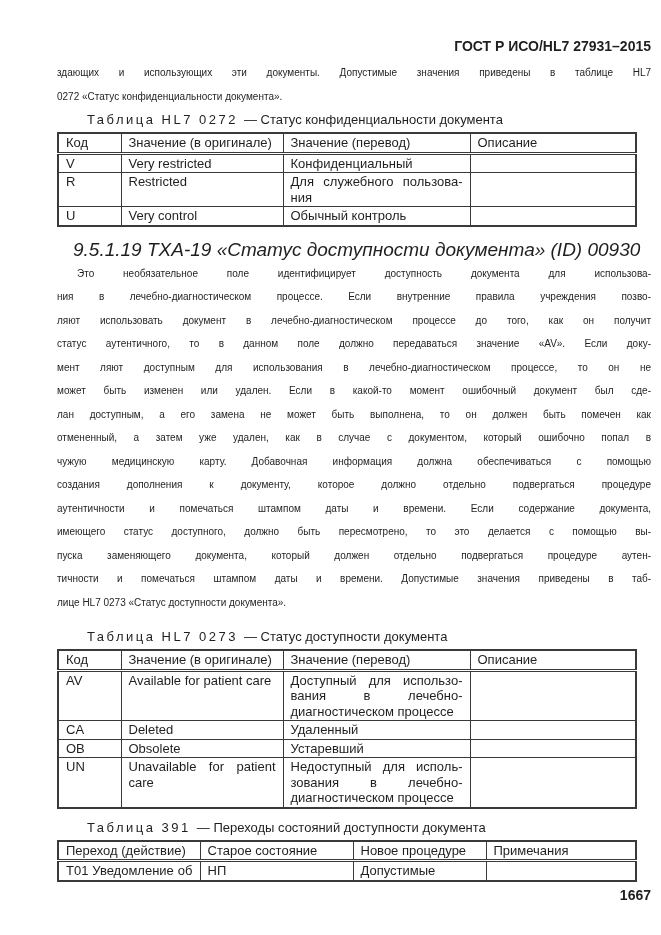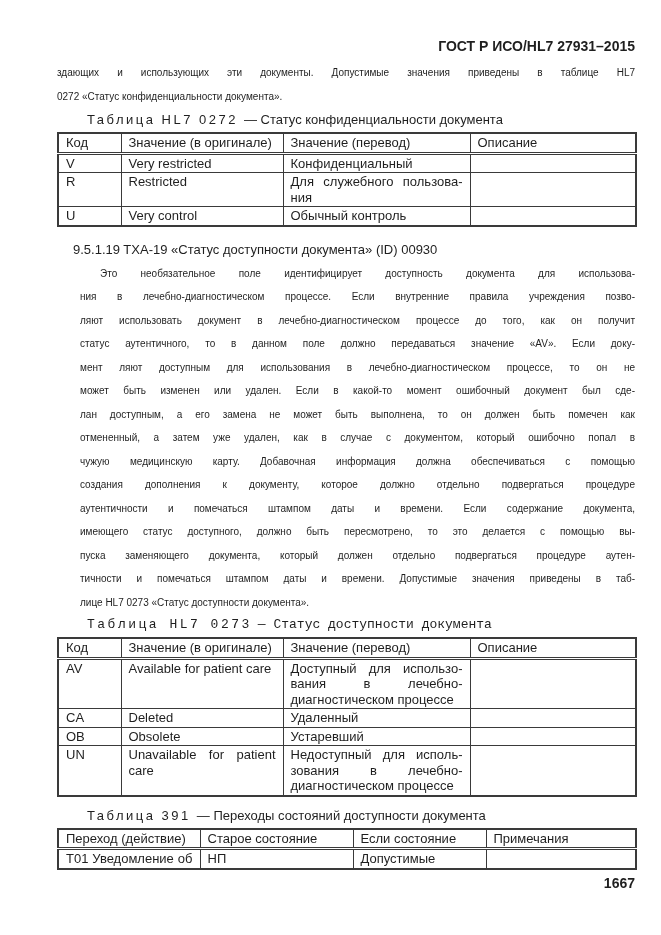--- a/index.html
+++ b/index.html
@@ -2,21 +2,21 @@
 <html lang="ru"><head>
 <meta charset="utf-8">
 <style>
   html, body { margin: 0; padding: 0; background: #ffffff; }
   .page {
     position: relative;
     width: 661px;
     height: 935px;
     box-sizing: border-box;
     background: #ffffff;
-    padding: 39px 26px 0 57px;
+    padding: 39px 10px 0 57px;
     font-family: "Liberation Sans", sans-serif;
     color: #1f1f1f;
     overflow: hidden;
   }
   .doc-header {
     text-align: right;
     font-weight: bold;
     font-size: 14px;
     line-height: 15px;
   }
@@ -24,34 +24,35 @@
   .jlines { font-size: 10px; }
   .jlines .ln {
     line-height: 23.5px;
     text-align: justify;
     text-align-last: justify;
   }
   .jlines .ln:last-child { text-align-last: left; }
   .intro-para { margin-top: 7px; }
   .section-heading {
     margin: 15px 0 0 16px;
-    font-size: 13px;
-    line-height: 15px;
-  }
-  .section-para { margin-top: 5px; margin-left: 23px; }
+    font-size: 19px;
+    line-height: 15px;
+    font-style: italic;
+  }
+  .section-para { margin-top: 5px; }
   .section-para .ln:first-child { text-indent: 20px; }
   .caption {
     font-size: 13px;
     line-height: 15px;
     margin-left: 30px;
   }
   .cap-label { letter-spacing: 2.5px; }
   .cap-title { margin-left: 6px; }
   .caption1 { margin-top: 4px; }
-  .caption2 { margin-top: 3px; font-family: Liberation Mono, monospace; }
+  .caption2 { margin-top: 15px; }
   .caption3 { margin-top: 11px; }
   table.doc-table {
     border-collapse: collapse;
     table-layout: fixed;
     width: 578px;
     font-size: 13px;
     margin-top: 5px;
   }
   table.doc-table th, table.doc-table td {
     border: 1px solid #3a3a3a;
@@ -221,21 +222,21 @@
     <colgroup>
       <col style="width:142px">
         <col style="width:153px">
         <col style="width:133px">
         <col style="width:150px">
     </colgroup>
     <thead>
       <tr>
           <th>Переход (действие)</th>
           <th>Старое состояние</th>
-          <th>Если состояние</th>
+          <th>Новое процедуре</th>
           <th>Примечания</th>
         </tr>
     </thead>
     <tbody>
         <tr>
           <td>T01 Уведомление об</td>
           <td>НП</td>
           <td>Допустимые</td>
           <td></td>
         </tr>

